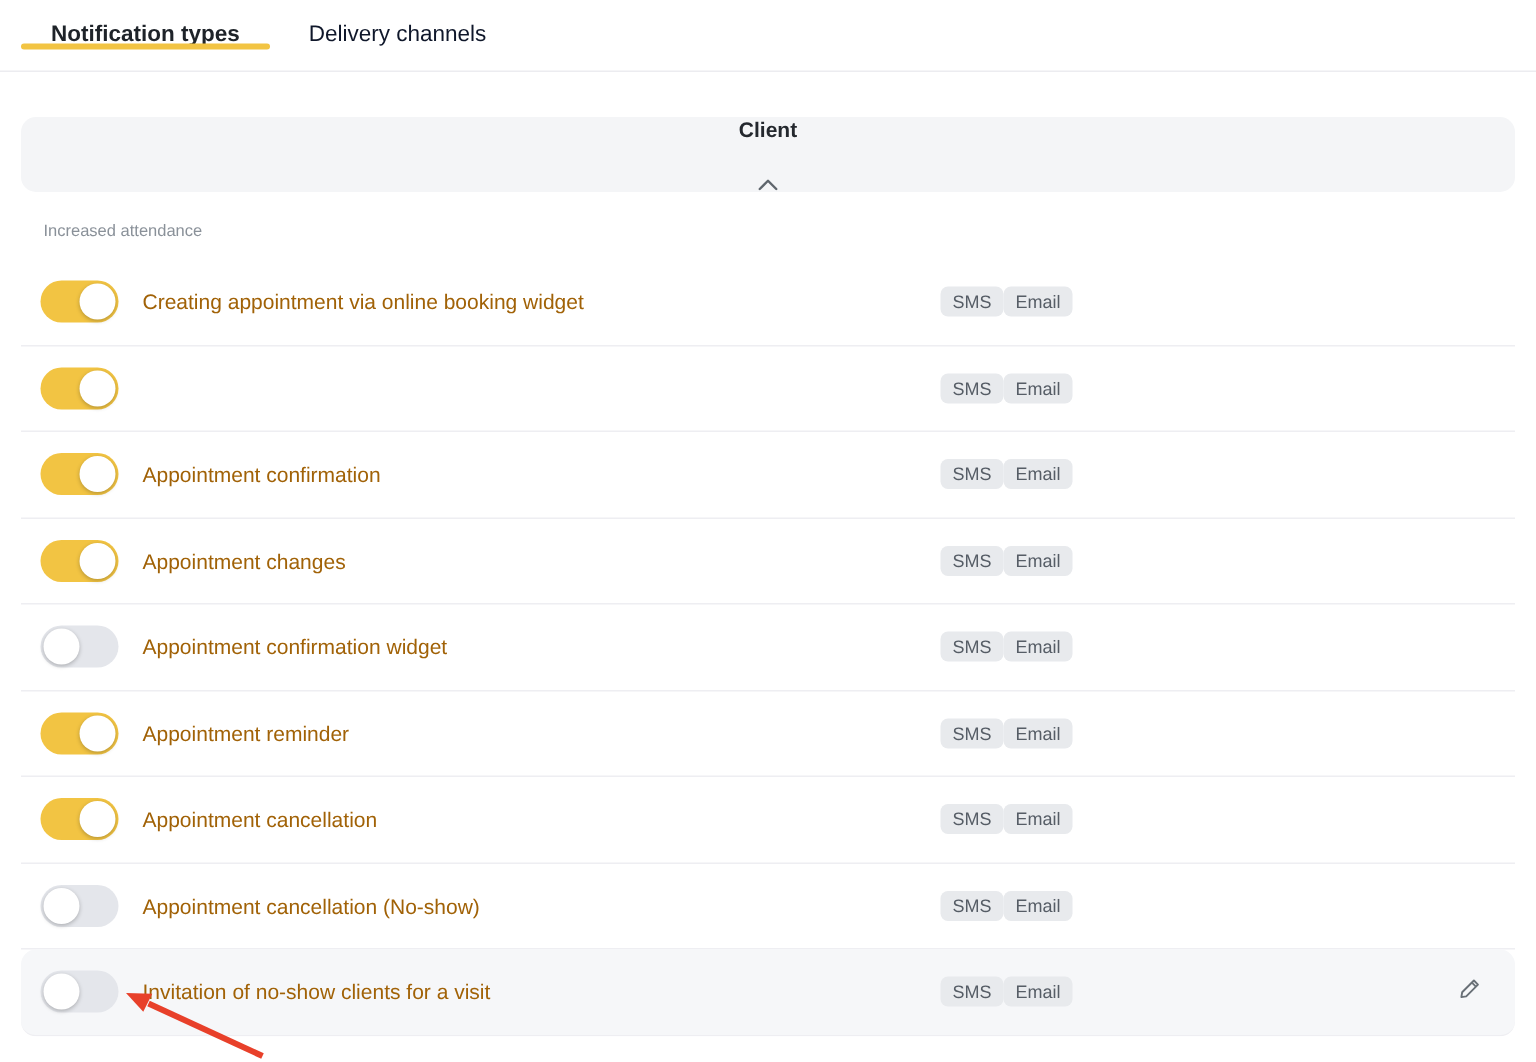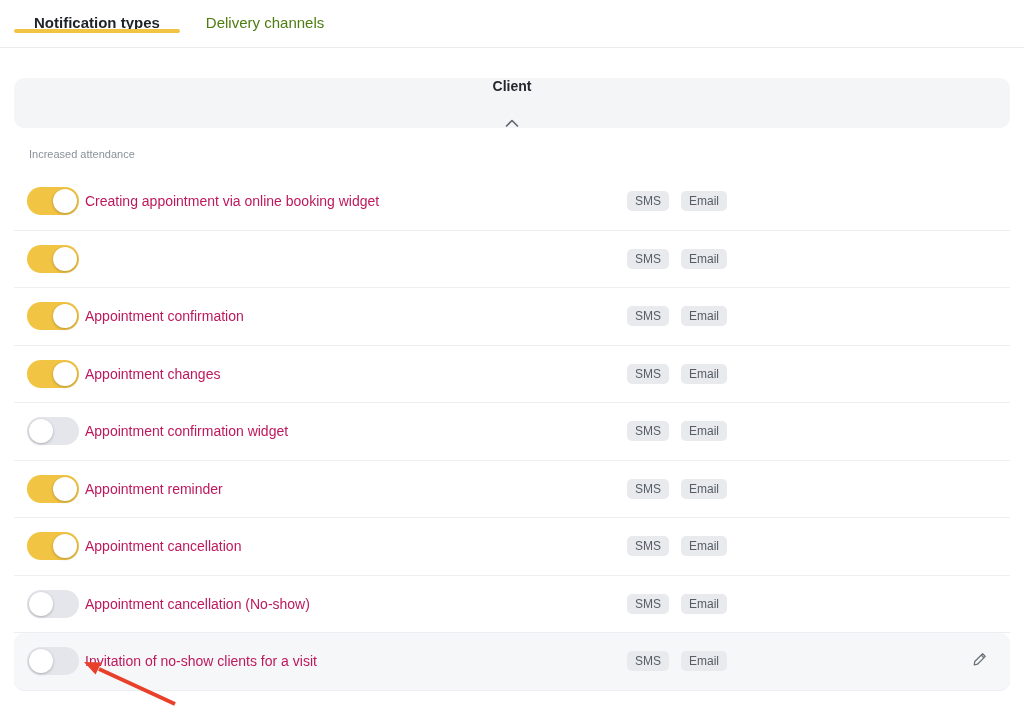--- a/index.html
+++ b/index.html
@@ -18,21 +18,21 @@
     gap: 6px;
     padding: 0 14px;
     border-bottom: 1px solid #ECECF0;
     height: 48px;
     align-items: flex-start;
   }
   .tab {
     position: relative;
     padding: 14px 20px 0;
     font-size: 15px;
-    color: #4d7c0f;
+    color: #0f172a;
     cursor: pointer;
     white-space: nowrap;
   }
   .tab.active { color: #1E2329; font-weight: 700; }
   .tab.active::after {
     content: "";
     position: absolute;
     left: 0; right: 0; bottom: -2px;
     height: 4px;
     border-radius: 3px;
@@ -88,23 +88,23 @@
   .knob {
     position: absolute;
     top: 2px; left: 2px;
     width: 24px; height: 24px;
     border-radius: 50%;
     background: #ffffff;
     box-shadow: 0 1px 3px rgba(0,0,0,0.25);
   }
   .toggle.on .knob { left: auto; right: 2px; }
 
-  .row-label { margin-left: 6px; font-size: 14px; color: #be185d; }
-
-  .badges { position: absolute; left: 613px; display: flex; gap: 12px; }
+  .row-label { margin-left: 16px; font-size: 14px; color: #a16207; }
+
+  .badges { position: absolute; left: 613px; display: flex; gap: 0; }
   .badge {
     background: #E8EAED;
     color: #565D66;
     font-size: 12px;
     line-height: 14px;
     padding: 3px 8px;
     border-radius: 5px;
     white-space: nowrap;
   }
 

